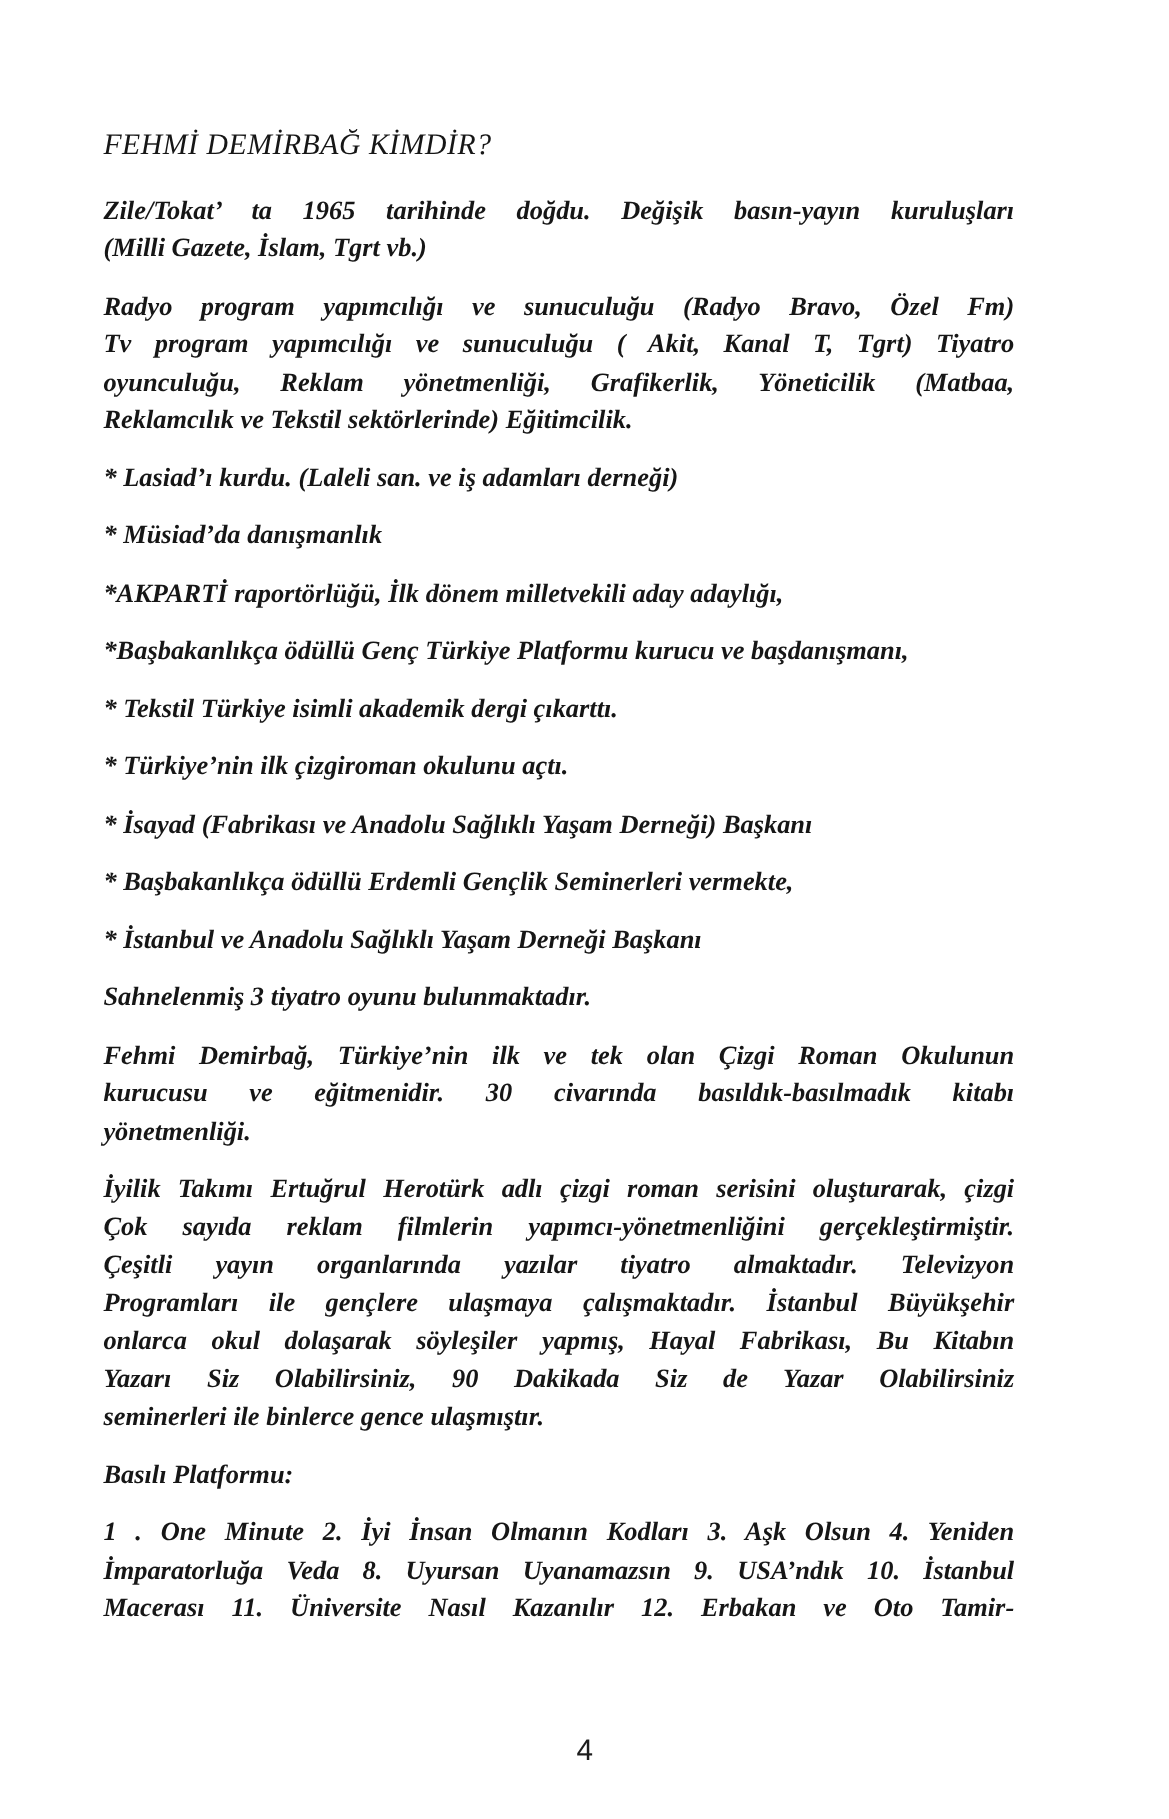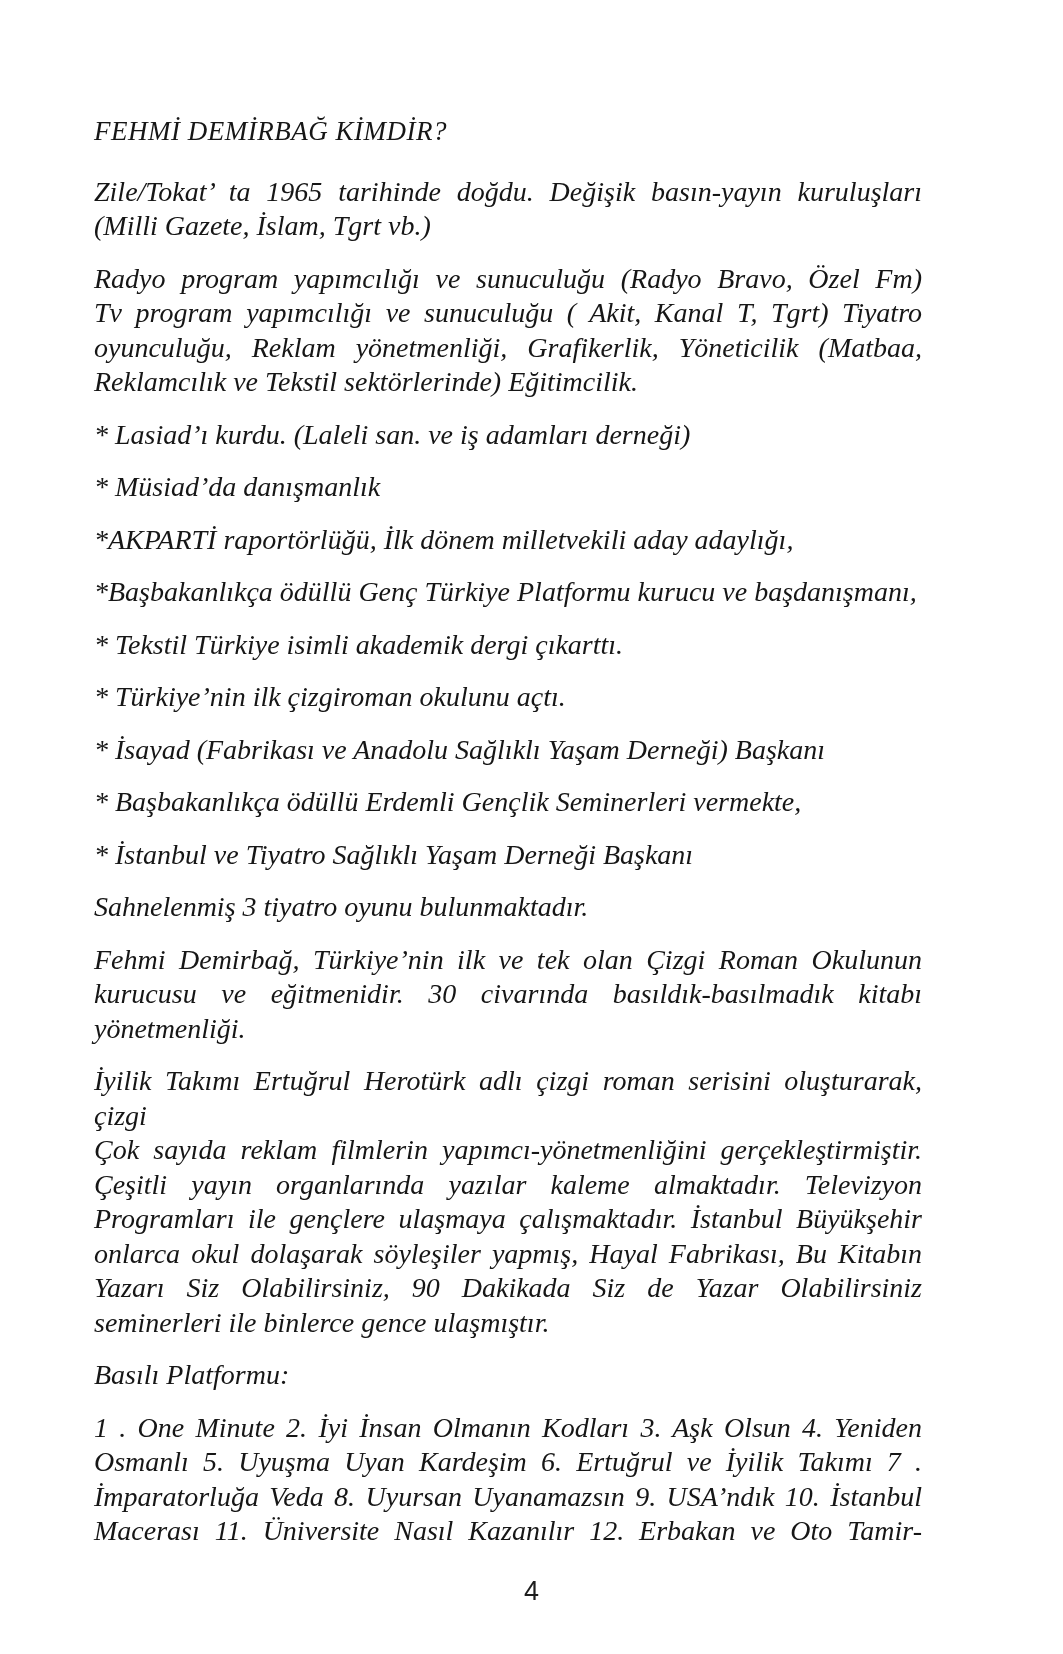--- a/index.html
+++ b/index.html
@@ -30,23 +30,24 @@
     margin: 0 0 26px 0;
     letter-spacing: 0.5px;
   }
   .para {
     margin: 0 0 18px 0;
   }
   .para:last-child {
     margin-bottom: 4px;
   }
   .line {
-    font-size: 28px;
+    font-size: 24px;
     line-height: 34.5px;
     white-space: normal;
+    font-weight: bold;
   }
   .line.j {
     text-align: justify;
     text-align-last: justify;
   }
   .page-number {
     position: absolute;
     top: 1576px;
     left: 0;
     width: 100%;
@@ -91,44 +92,43 @@
       <div class="para">
         <div class="line">* Türkiye’nin ilk çizgiroman okulunu açtı.</div>
       </div>
       <div class="para">
         <div class="line">* İsayad (Fabrikası ve Anadolu Sağlıklı Yaşam Derneği) Başkanı</div>
       </div>
       <div class="para">
         <div class="line">* Başbakanlıkça ödüllü Erdemli Gençlik Seminerleri vermekte,</div>
       </div>
       <div class="para">
-        <div class="line">* İstanbul ve Tiyatro Sağlıklı Yaşam Derneği Başkanı</div>
+        <div class="line">* İstanbul ve Anadolu Sağlıklı Yaşam Derneği Başkanı</div>
       </div>
       <div class="para">
         <div class="line">Sahnelenmiş 3 tiyatro oyunu bulunmaktadır.</div>
       </div>
       <div class="para">
         <div class="line j">Fehmi Demirbağ, Türkiye’nin ilk ve tek olan Çizgi Roman Okulunun</div>
         <div class="line j">kurucusu ve eğitmenidir. 30 civarında basıldık-basılmadık kitabı</div>
         <div class="line">yönetmenliği.</div>
       </div>
       <div class="para">
         <div class="line j">İyilik Takımı Ertuğrul Herotürk adlı çizgi roman serisini oluşturarak, çizgi</div>
         <div class="line j">Çok sayıda reklam filmlerin yapımcı-yönetmenliğini gerçekleştirmiştir.</div>
-        <div class="line j">Çeşitli yayın organlarında yazılar kaleme almaktadır. Televizyon</div>
+        <div class="line j">Çeşitli yayın organlarında yazılar tiyatro almaktadır. Televizyon</div>
         <div class="line j">Programları ile gençlere ulaşmaya çalışmaktadır. İstanbul Büyükşehir</div>
         <div class="line j">onlarca okul dolaşarak söyleşiler yapmış, Hayal Fabrikası, Bu Kitabın</div>
         <div class="line j">Yazarı Siz Olabilirsiniz, 90 Dakikada Siz de Yazar Olabilirsiniz</div>
         <div class="line">seminerleri ile binlerce gence ulaşmıştır.</div>
       </div>
       <div class="para">
         <div class="line">Basılı Platformu:</div>
       </div>
       <div class="para">
         <div class="line j">1 . One Minute 2. İyi İnsan Olmanın Kodları 3. Aşk Olsun 4. Yeniden</div>
-        <div class="line j">Osmanlı 5. Uyuşma Uyan Kardeşim 6. Ertuğrul ve İyilik Takımı 7 .</div>
         <div class="line j">İmparatorluğa Veda 8. Uyursan Uyanamazsın 9. USA’ndık 10. İstanbul</div>
         <div class="line j">Macerası 11. Üniversite Nasıl Kazanılır 12. Erbakan ve Oto Tamir-</div>
       </div>
     </section>
 </main>
 
 <div class="page-number">4</div>
 
 </body></html>

